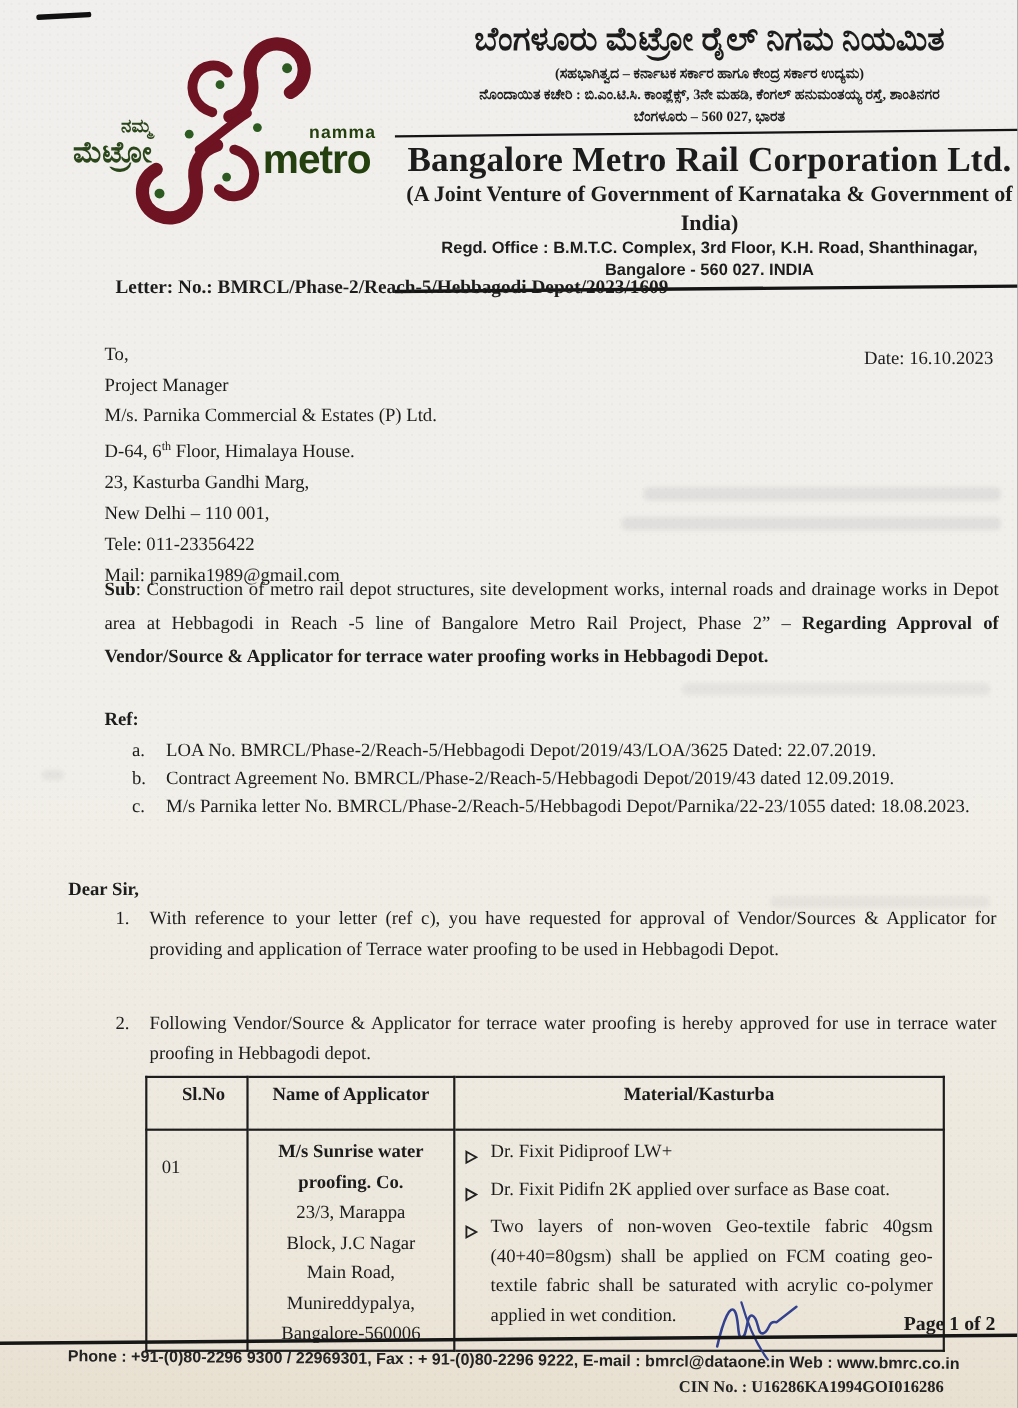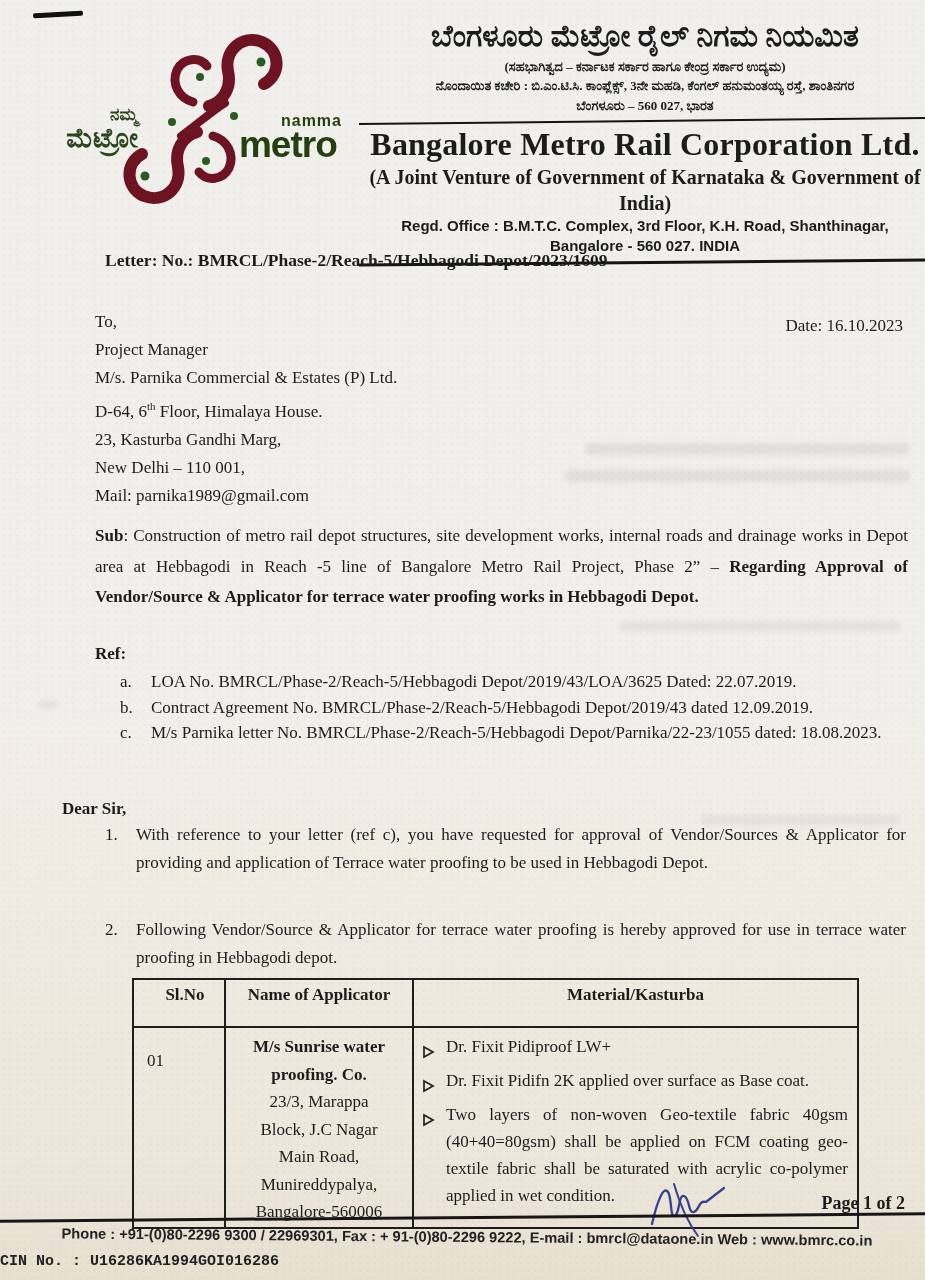--- a/index.html
+++ b/index.html
@@ -65,22 +65,22 @@
   .mat-item .b-ic { flex:0 0 24px; padding-top:7px; }
   .mat-item .txt { flex:1; text-align:justify; }
   
   .signature { position:absolute; left:642px; top:1178px; }
   .page-label { position:absolute; right:20px; top:1193px; font-size:18px; font-weight:700; }
   .footer-rule { position:absolute; left:0; top:1216px; width:925px; height:3px;
                  background:#161616; transform:rotate(-0.45deg); }
   .footer-contact { position:absolute; left:24px; top:1229px; width:886px; text-align:center;
                     font-family:"Liberation Sans", sans-serif; font-weight:700; font-size:14.6px;
                     transform:rotate(0.5deg); color:#222; }
-  .footer-cin { position:absolute; left:0; top:1253px; width:858px; text-align:left;
-                font-family:Liberation Mono, monospace; font-weight:700; font-size:15px; color:#222; }
+  .footer-cin { position:absolute; left:0; top:1253px; width:858px; text-align:right;
+                font-family:Liberation Serif, serif; font-weight:700; font-size:15px; color:#222; }
   
   .corner-dash { position:absolute; left:33px; top:12px; width:50px; height:5px;
                  background:#101010; transform:rotate(-3deg); border-radius:2px; }
   .bleed { position:absolute; background:rgba(85,92,104,0.10); filter:blur(2px); border-radius:5px; }
   .bleed-1 { left:585px; top:443px; width:325px; height:12px; }
   .bleed-2 { left:565px; top:470px; width:345px; height:12px; }
   .bleed-3 { left:620px; top:621px; width:280px; height:11px; opacity:.8; }
   .bleed-4 { left:700px; top:815px; width:200px; height:10px; opacity:.7; }
   .bleed-5 { left:38px; top:700px; width:20px; height:9px; opacity:.8; }
   sup { font-size:11px; }
@@ -141,20 +141,21 @@
   <div class="letter-no">Letter: No.: BMRCL/Phase-2/Reach-5/Hebbagodi Depot/2023/1609</div>
   <div class="date-line">Date: 16.10.2023</div>
 
   <div class="recipient">
     <div>To,</div>
     <div>Project Manager</div>
     <div>M/s. Parnika Commercial &amp; Estates (P) Ltd.</div>
     <div><span>D-64, 6</span><sup>th</sup><span> Floor, Himalaya House.</span></div>
     <div>23, Kasturba Gandhi Marg,</div>
     <div>New Delhi – 110 001,</div>
+    <div>Tele: 011-23356422</div>
     <div>Mail: parnika1989@gmail.com</div>
   </div>
 
   <div class="subject"><b>Sub</b><span>: Construction of metro rail depot structures, site development works, internal roads and drainage works in Depot area at Hebbagodi in Reach -5 line of Bangalore Metro Rail Project, Phase 2” – </span><b class="tail">Regarding Approval of Vendor/Source &amp; Applicator for terrace water proofing works in Hebbagodi Depot.</b></div>
 
   <div class="ref-label">Ref:</div>
   <div class="ref-list">
     <div class="ref-item">
       <span class="marker">a.</span>
       <span class="txt">LOA No. BMRCL/Phase-2/Reach-5/Hebbagodi Depot/2019/43/LOA/3625 Dated: 22.07.2019.</span>

